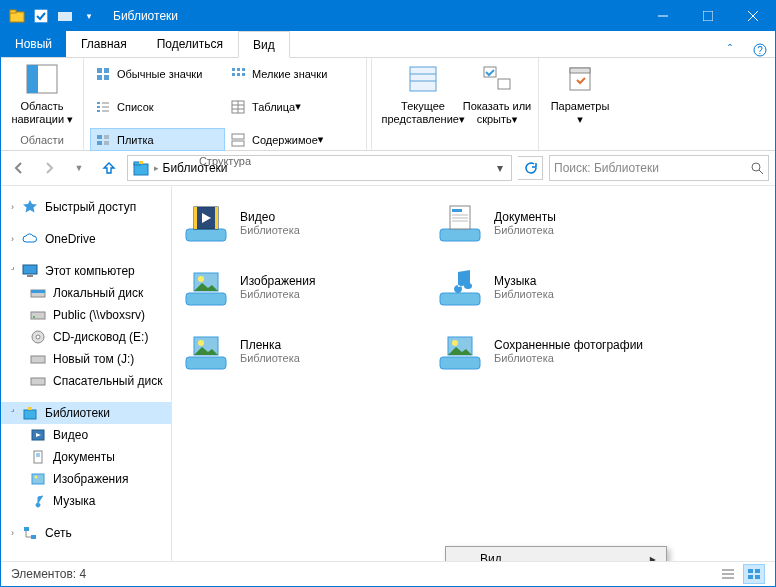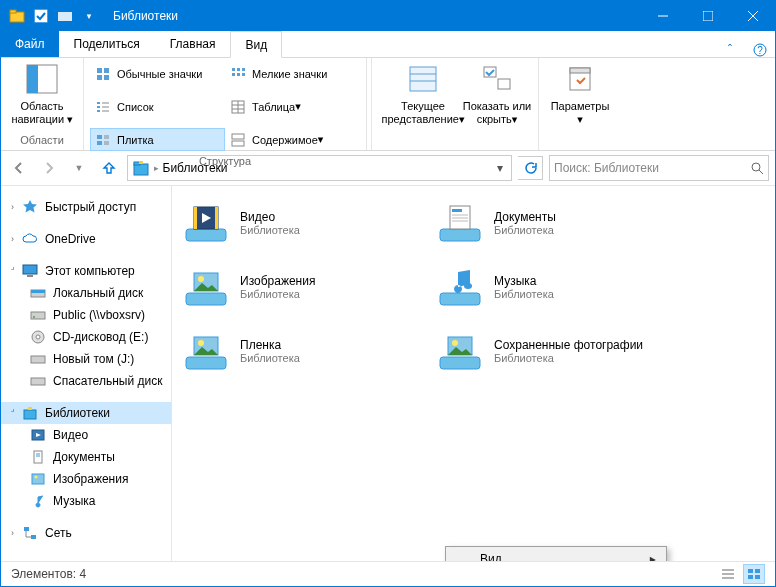--- a/index.html
+++ b/index.html
@@ -100,23 +100,23 @@
       </div>
     <div class="wbtn">
         <svg width="10" height="10">
           <line x1="0" y1="0" x2="10" y2="10" stroke="#fff"></line>
           <line x1="10" y1="0" x2="0" y2="10" stroke="#fff"></line>
         </svg>
       </div>
   </div>
 
   <div class="ribbon-tabs">
-    <div class="ftab">Файл</div>
+    <div class="ftab">Новый</div>
+    <div class="tab">Главная</div>
     <div class="tab">Поделиться</div>
-    <div class="tab">Главная</div>
     <div class="tab active">Вид</div>
     <div class="spacer"></div>
     <div class="help">ˆ</div>
     <div class="help">
         <svg width="14" height="14">
           <circle cx="7" cy="7" r="6" fill="none" stroke="#0078d7"></circle>
           <text x="7" y="11" text-anchor="middle" font-size="10" fill="#0078d7">?</text>
         </svg>
       </div>
   </div>

